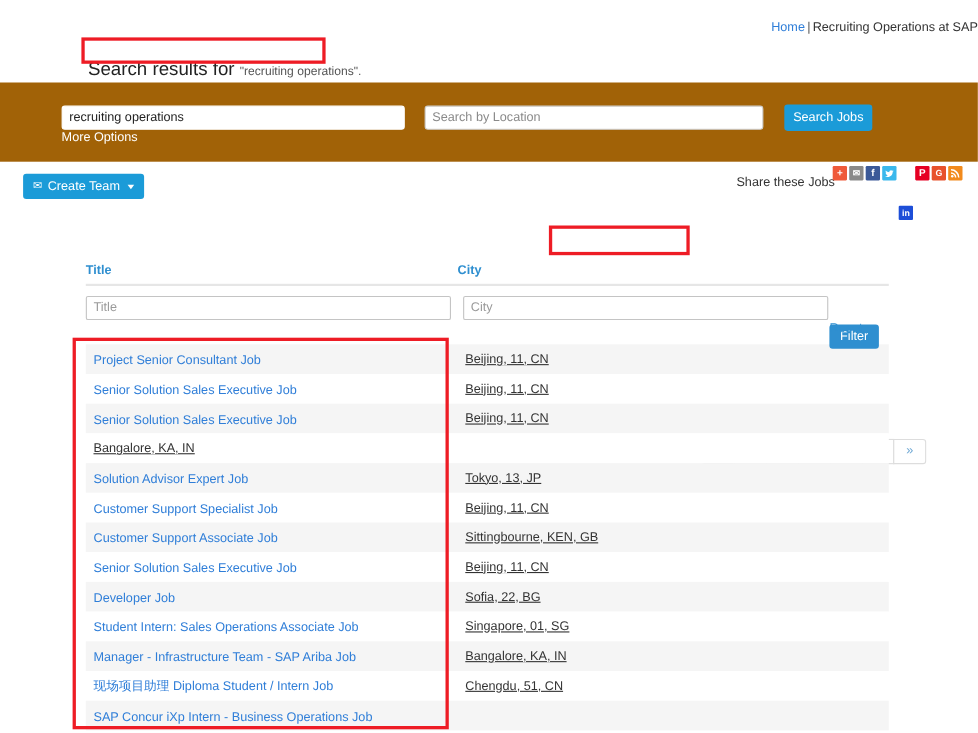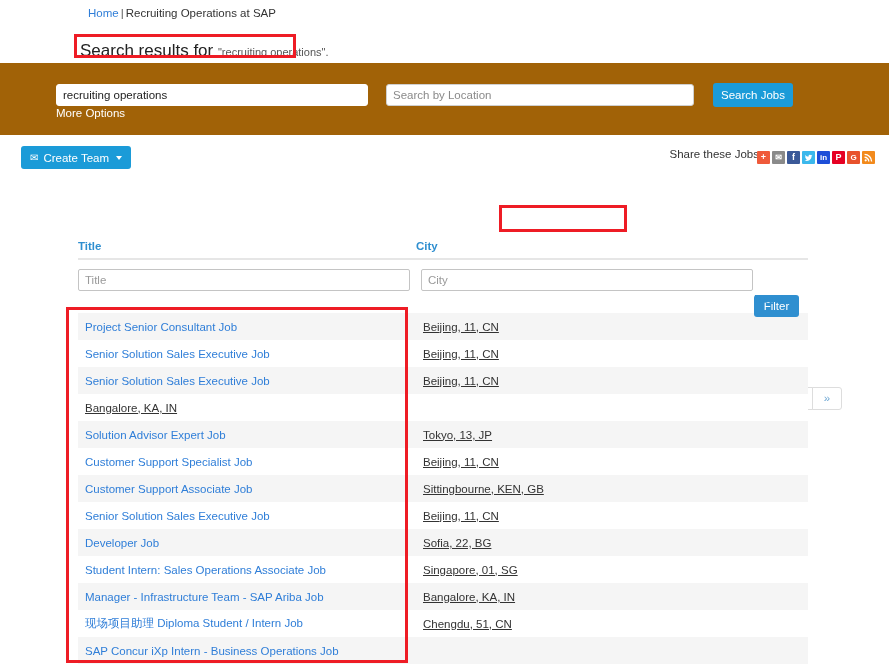--- a/index.html
+++ b/index.html
@@ -12,25 +12,26 @@
     background: #ffffff;
     font-family: "Liberation Sans", sans-serif;
     font-size: 12px;
     color: #333333;
     overflow: hidden;
     position: relative;
   }
 
   
   .breadcrumb {
-    padding: 4px 0 0 88px;
+    padding: 16px 0 0 88px;
     font-size: 11.5px;
     color: #333;
     height: 18px;
     line-height: 18px;
+    text-align: right;
   }
   .breadcrumb a {
     color: #2f7ed8;
     text-decoration: none;
   }
   .breadcrumb .sep {
     color: #555;
     padding: 0 2px;
   }
 
@@ -176,21 +177,21 @@
     font-size: 9px;
     font-weight: bold;
     line-height: 1;
     font-family: "Liberation Sans", sans-serif;
     cursor: pointer;
   }
   .sicon-plus { background: #ef5a3a; }
   .sicon-mail { background: #8a8a8a; font-size: 8px; }
   .sicon-fb   { background: #3b5998; }
   .sicon-tw   { background: #3bb8ec; font-size: 8px; }
-  .sicon-li   { background: #1d4ed8; font-size: 8px; }
+  .sicon-li   { background: #1d4ed8; font-size: 8px; margin-top: 36px; }
   .sicon-pi   { background: #e60023; }
   .sicon-gp   { background: #e8522c; font-size: 8px; }
   .sicon-rss  { background: #f28a1c; font-size: 9px; }
 
   
   .results-row {
     position: relative;
     height: 34px;
   }
   .results-count {

